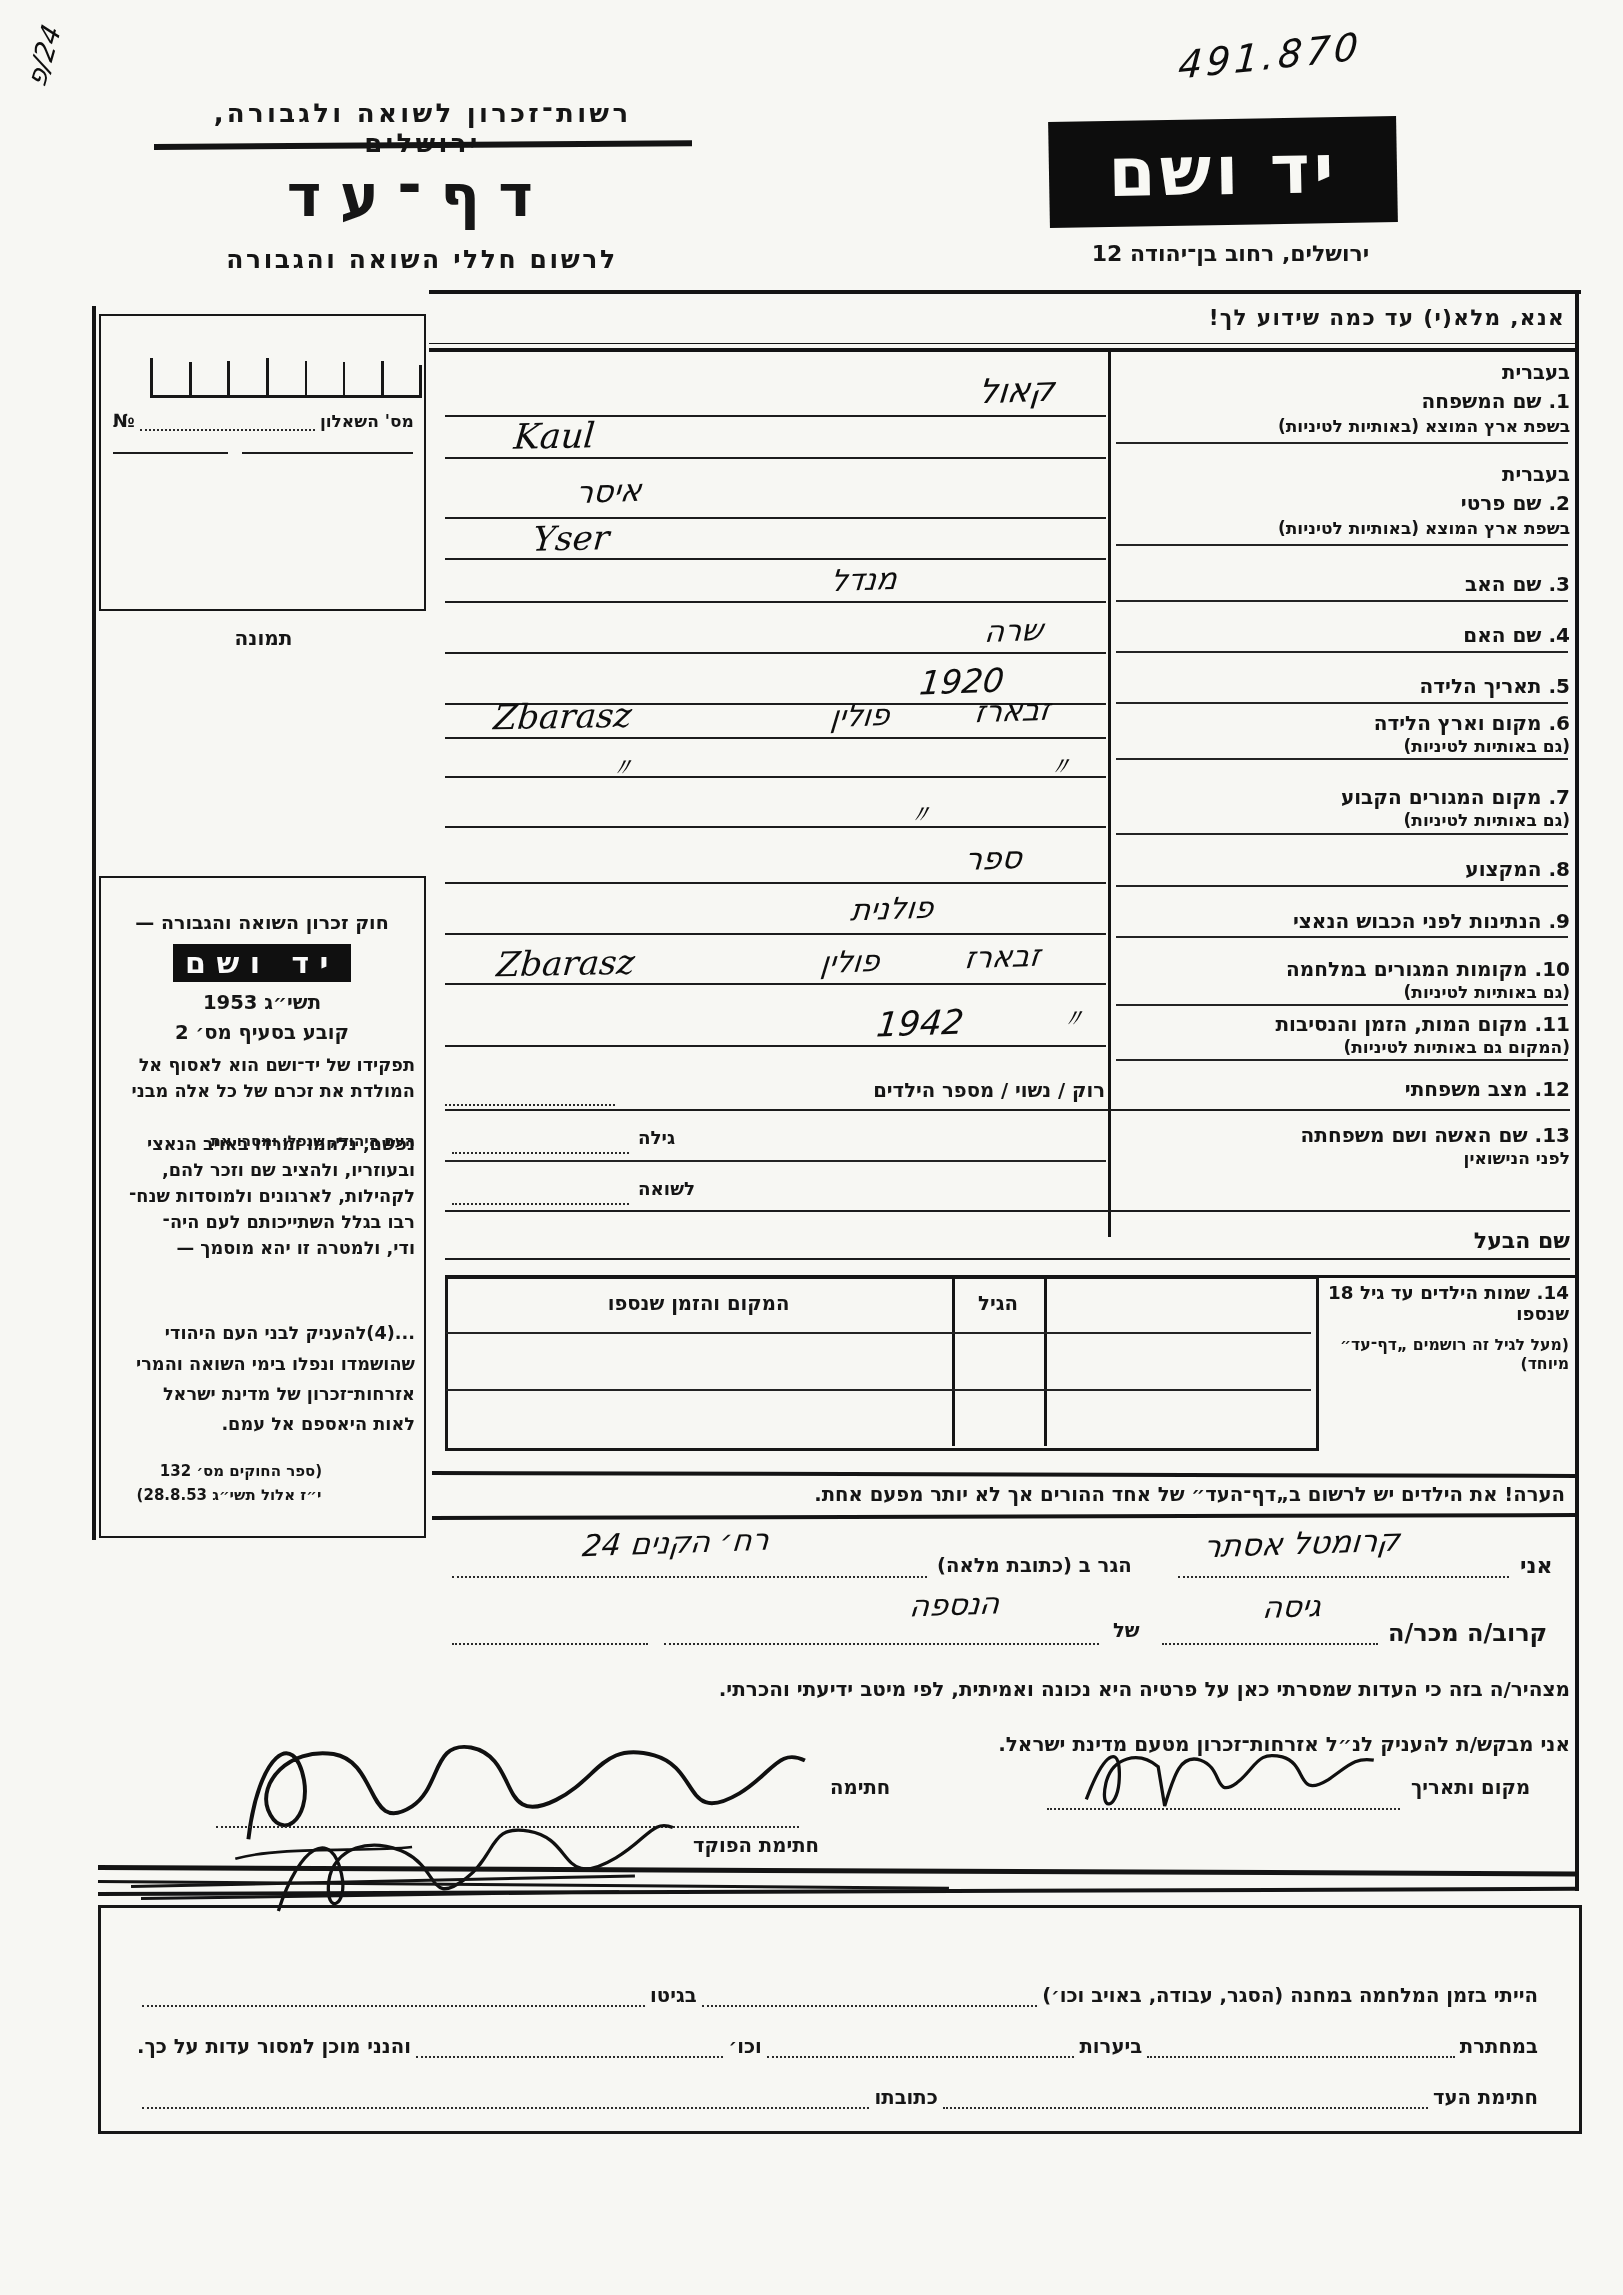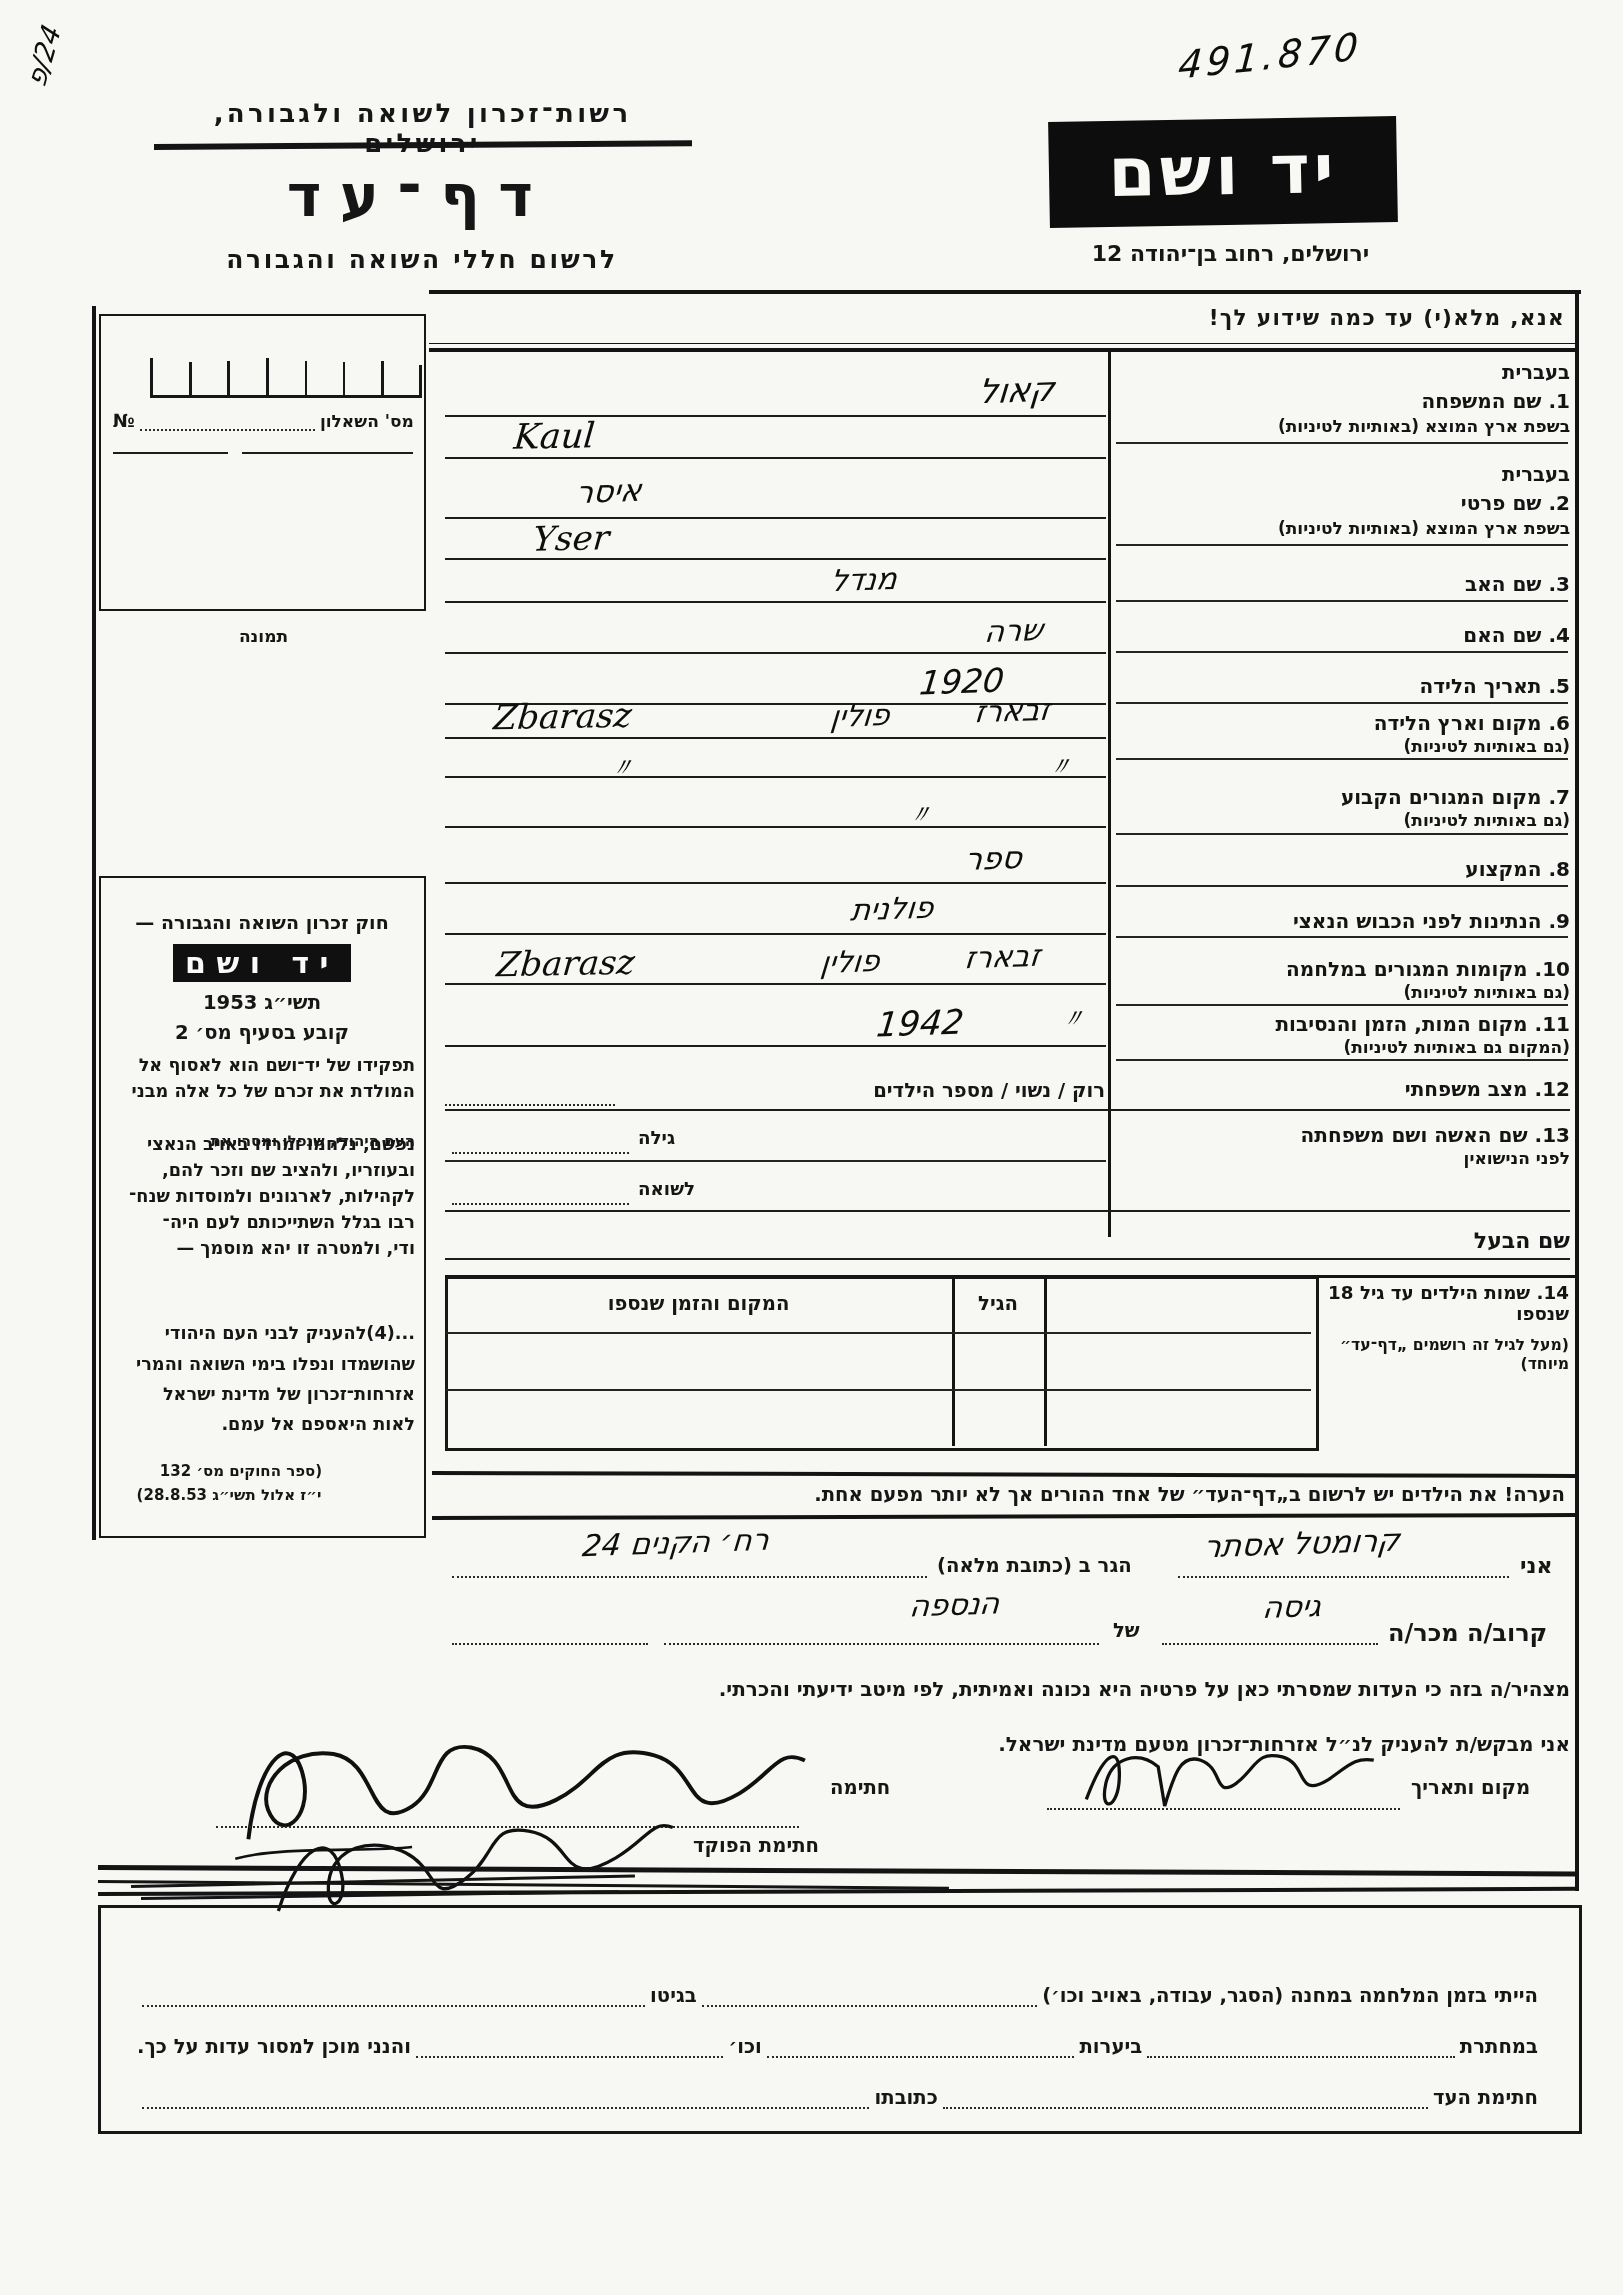--- a/index.html
+++ b/index.html
@@ -62,21 +62,21 @@
     </div>
     <div class="frow" style="position:absolute;left:11.8px;top:93px;width:301px;font-size:17px;">
       <span>מס' השאלון</span>
       <span class="dots" style="flex:1;height:19.6px;"></span>
       <span style="font-size:18.3px;">№</span>
     </div>
     <div class="solln" style="left:11.8px;top:136px;width:115px;"></div>
     <div class="solln" style="left:141px;top:136px;width:171px;"></div>
   </div>
 
-  <div class="abs b ctr" style="left:211px;top:626px;width:105px;font-size:17px;">תמונה</div>
+  <div class="abs b ctr" style="left:211px;top:626px;width:105px;font-size:20px;">תמונה</div>
 
   <div class="box" style="left:99px;top:876px;width:323px;height:658px;"></div>
   <div class="abs b ctr" style="left:108px;top:911px;width:308px;font-size:19px;">חוק זכרון השואה והגבורה —</div>
   <div class="abs ctr" style="left:108px;top:944px;width:308px;">
     <span class="chip b" style="font-size:30px;letter-spacing:10.5px;">יד ושם</span>
   </div>
   <div class="abs b ctr" style="left:108px;top:991px;width:308px;font-size:19.6px;">תשי״ג 1953</div>
   <div class="abs b ctr" style="left:108px;top:1021px;width:308px;font-size:19.6px;">קובע בסעיף מס׳ 2</div>
   <div class="abs b rt" style="left:110px;top:1055px;width:305px;font-size:17.7px;">תפקידו של יד־ושם הוא לאסוף אל</div>
   <div class="abs b rt" style="left:110px;top:1081px;width:305px;font-size:17.7px;">המולדת את זכרם של כל אלה מבני</div>

